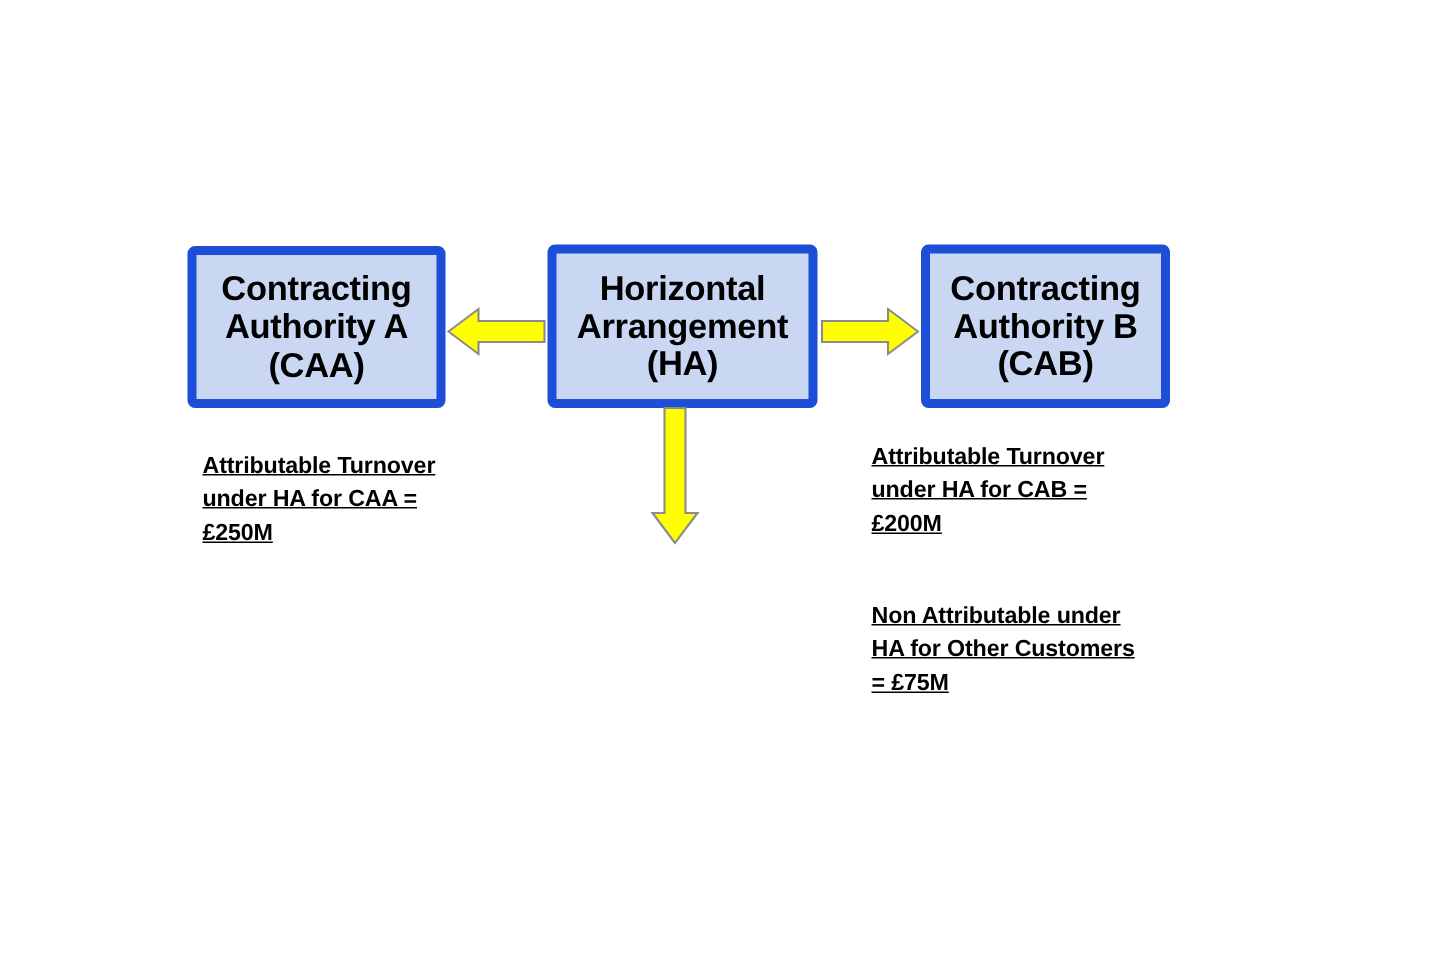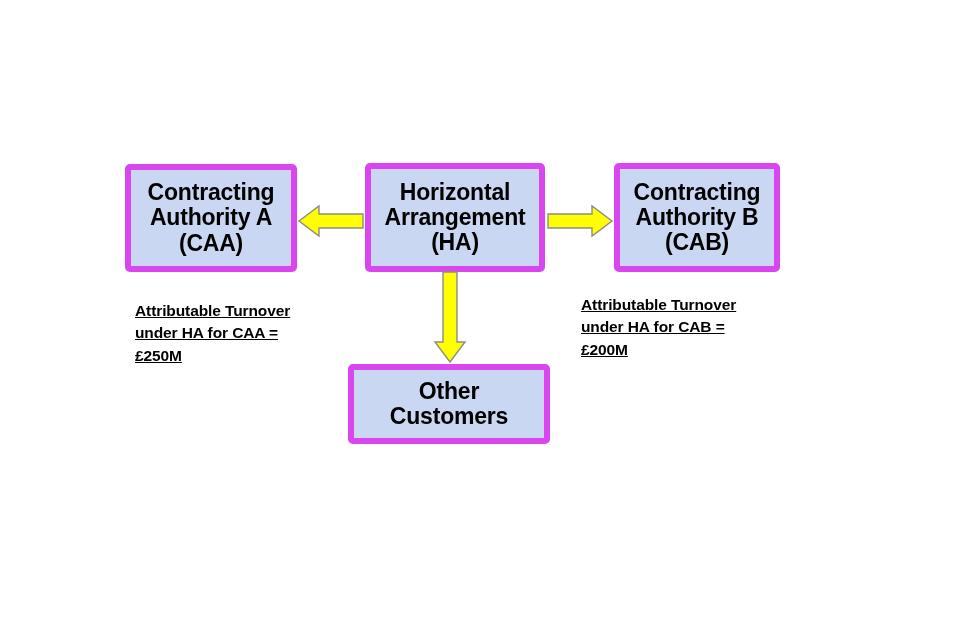--- a/index.html
+++ b/index.html
@@ -22,21 +22,21 @@
     top: 0;
     width: 960px;
     height: 640px;
   }
 
   
   .node-box {
     position: absolute;
     box-sizing: border-box;
     background: #c9d7f2;
-    border: 6px solid #d946ef;
+    border: 6px solid #1d4ed8;
     border-radius: 5px;
     display: flex;
     align-items: center;
     justify-content: center;
     text-align: center;
     font-weight: bold;
     color: #000000;
     line-height: 1.10;
     letter-spacing: -0.2px;
   }
@@ -145,24 +145,20 @@
 Arrangement
 (HA)</span>
   </div>
 
   <div class="node-box" id="node-cab">
     <span class="node-label">Contracting
 Authority B
 (CAB)</span>
   </div>
 
-  <div class="node-box" id="node-other">
-    <span class="node-label">Other
-Customers</span>
-  </div>
 
   <div class="arrow" id="arrow-ha-to-caa">
     <svg viewBox="0 0 64 36" width="64" height="36" aria-hidden="true">
       <polygon points="0,18 20,3 20,11 64,11 64,25 20,25 20,33" fill="#ffff00" stroke="#8c8c8c" stroke-width="1.4" stroke-linejoin="miter"></polygon>
     </svg>
   </div>
 
   <div class="arrow" id="arrow-ha-to-cab">
     <svg viewBox="0 0 64 36" width="64" height="36" aria-hidden="true">
       <polygon points="64,18 44,3 44,11 0,11 0,25 44,25 44,33" fill="#ffff00" stroke="#8c8c8c" stroke-width="1.4" stroke-linejoin="miter"></polygon>
@@ -176,14 +172,17 @@
   </div>
 
   <div class="caption" id="caption-caa">Attributable Turnover
 under HA for CAA =
 £250M</div>
 
   <div class="caption" id="caption-cab">Attributable Turnover
 under HA for CAB =
 £200M</div>
 
+  <div class="caption" id="caption-other">Non Attributable under
+HA for Other Customers
+= £75M</div>
 
 </div>
 
 </body></html>

